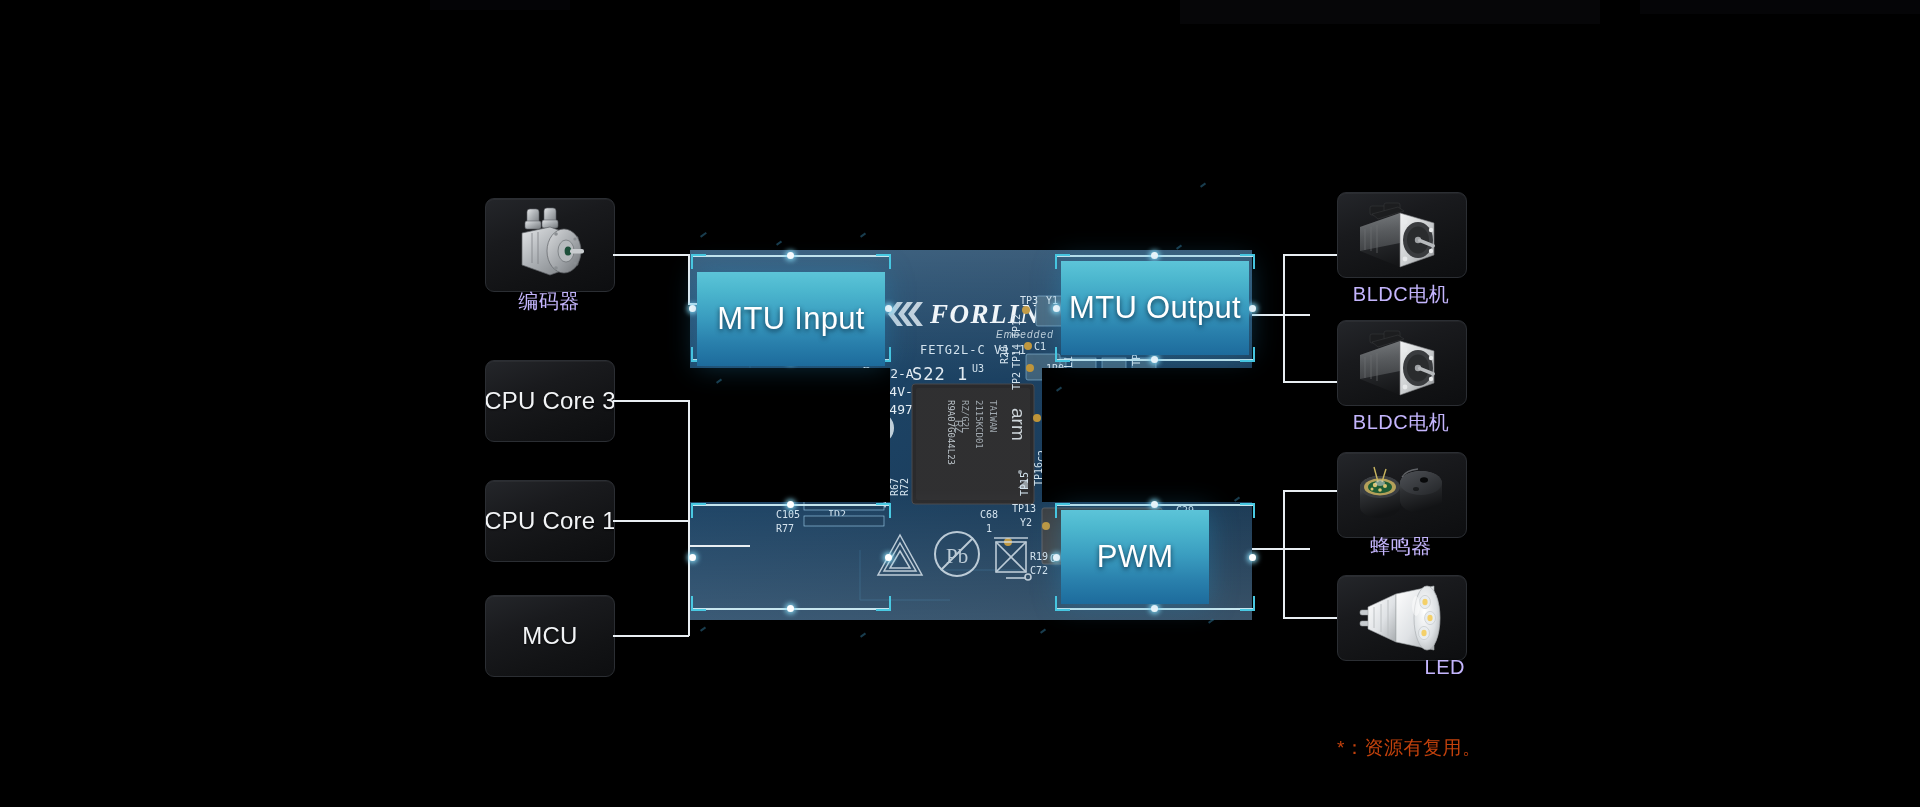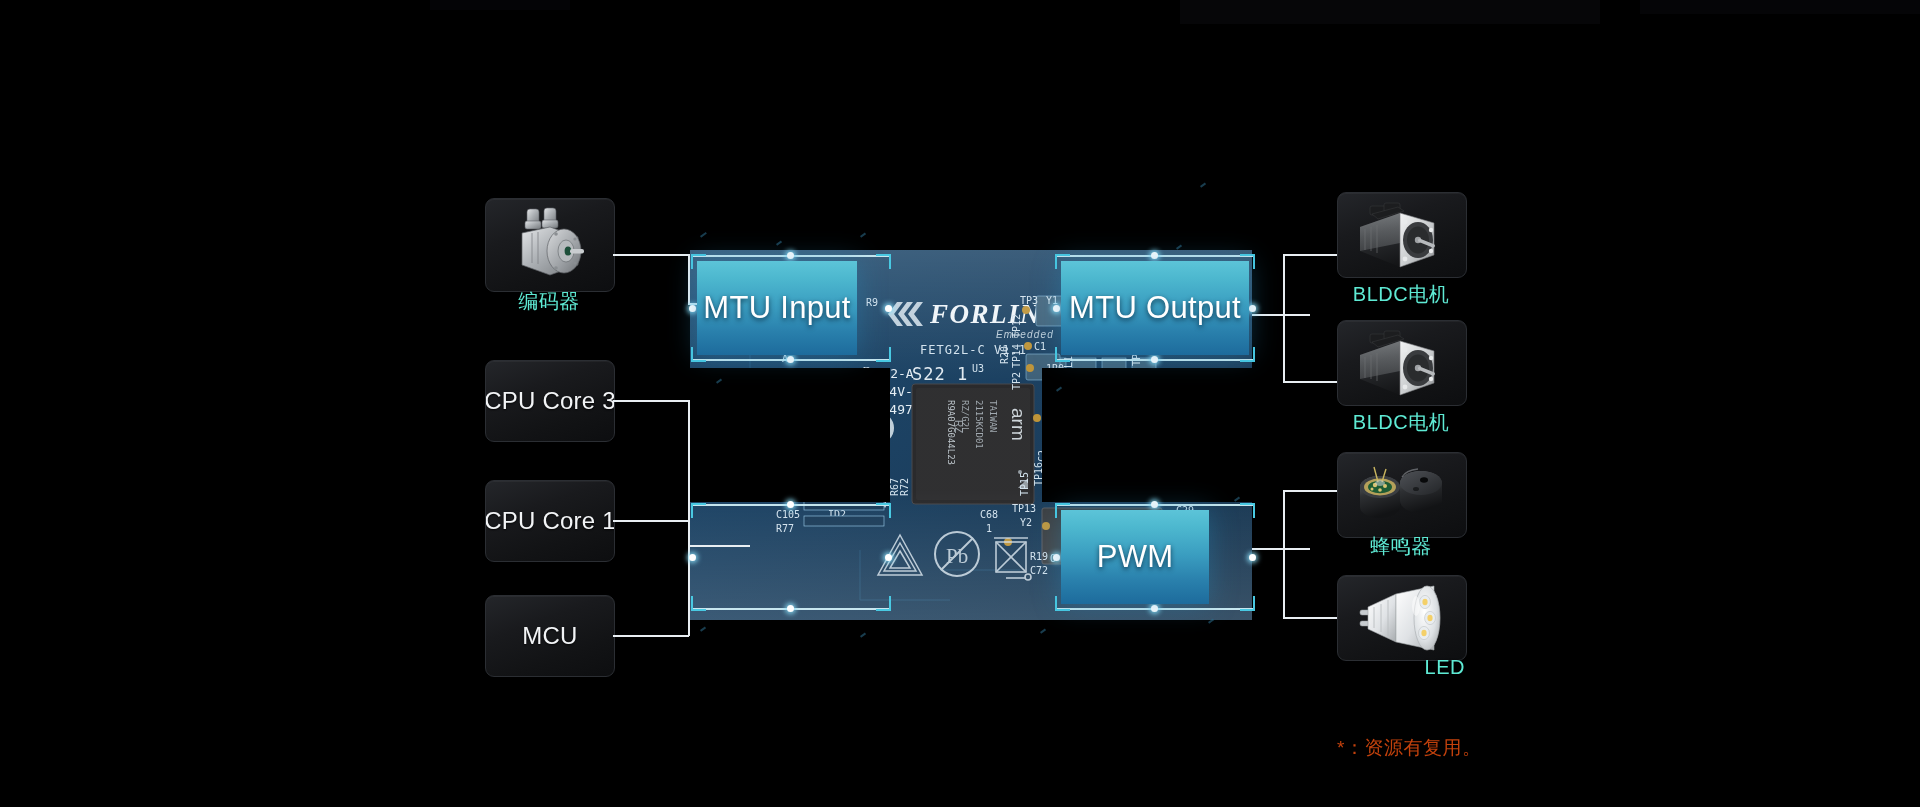--- a/index.html
+++ b/index.html
@@ -25,21 +25,21 @@
     border:1px solid #2b2e33;
     box-shadow:0 0 0 1px rgba(0,0,0,.7), inset 0 1px 0 rgba(255,255,255,.045);
     overflow:hidden;
   }
   .card.text-card{display:flex;align-items:center;justify-content:center;}
   .card-label{
     color:#f2f4f6;font-size:24px;letter-spacing:.2px;white-space:nowrap;
     text-shadow:0 1px 2px rgba(0,0,0,.8);
   }
   .cap{
-    position:absolute;text-align:center;color:#5eead4;
+    position:absolute;text-align:center;color:#c4b5fd;
     font-size:20px;letter-spacing:.5px;white-space:nowrap;
     text-shadow:0 1px 3px rgba(0,0,0,.9);
   }
 
   
   .art{position:absolute;left:0;top:0;width:100%;height:100%;}
 
   
   .blueblock{
     position:absolute;
@@ -552,21 +552,21 @@
     <div class="edge h" style="left:0;top:104px;width:198px;"></div>
     <div class="corner" style="left:-1px;top:-1px;border-right:none;border-bottom:none;"></div>
     <div class="corner" style="right:-1px;top:-1px;border-left:none;border-bottom:none;"></div>
     <div class="corner" style="left:-1px;bottom:-1px;border-right:none;border-top:none;"></div>
     <div class="corner" style="right:-1px;bottom:-1px;border-left:none;border-top:none;"></div>
     <div class="handle" style="left:95px;top:-3px;"></div>
     <div class="handle" style="left:95px;top:101px;"></div>
     <div class="handle" style="left:-3px;top:50px;"></div>
     <div class="handle" style="left:193px;top:50px;"></div>
   </div>
-  <div class="blueblock" style="left:697px;top:261px;width:160px;height:94px;">
+  <div class="blueblock" style="left:697px;top:272px;width:188px;height:94px;">
     <span class="bl-label">MTU Input</span>
   </div>
 
   <div class="selframe" style="left:1056px;top:255px;width:198px;height:106px;">
     <div class="edge h" style="left:0;top:0;width:198px;"></div>
     <div class="edge h" style="left:0;top:104px;width:198px;"></div>
     <div class="corner" style="left:-1px;top:-1px;border-right:none;border-bottom:none;"></div>
     <div class="corner" style="right:-1px;top:-1px;border-left:none;border-bottom:none;"></div>
     <div class="corner" style="left:-1px;bottom:-1px;border-right:none;border-top:none;"></div>
     <div class="corner" style="right:-1px;bottom:-1px;border-left:none;border-top:none;"></div>

